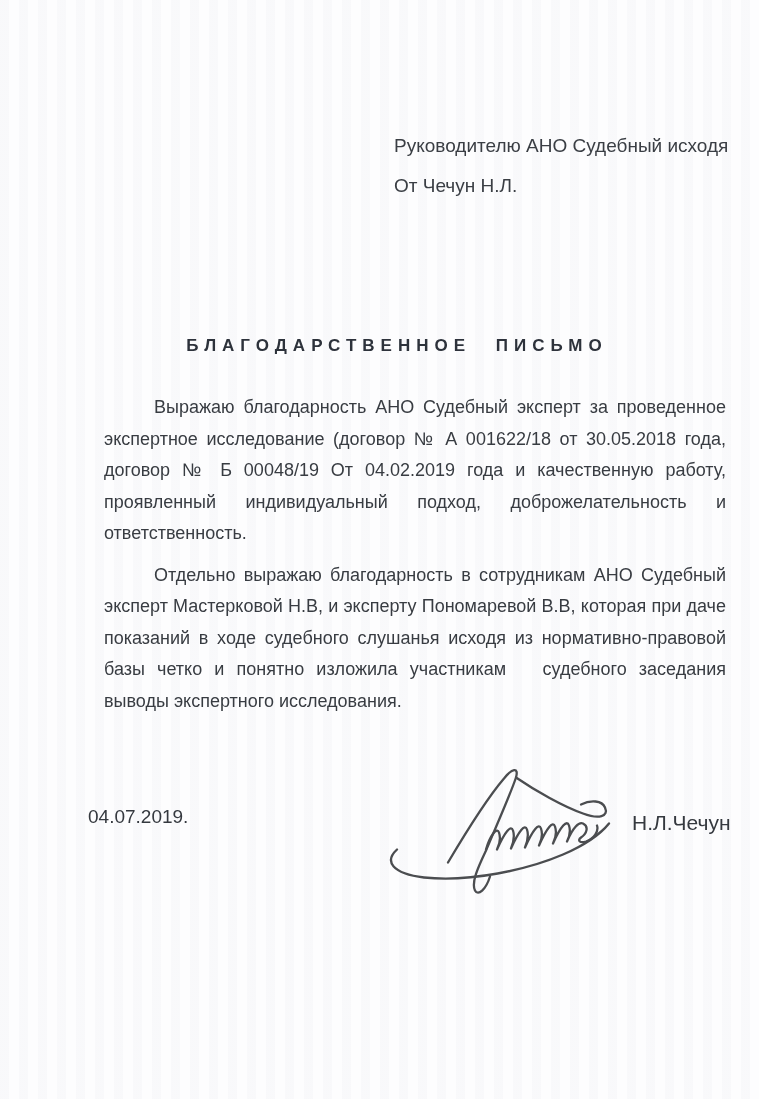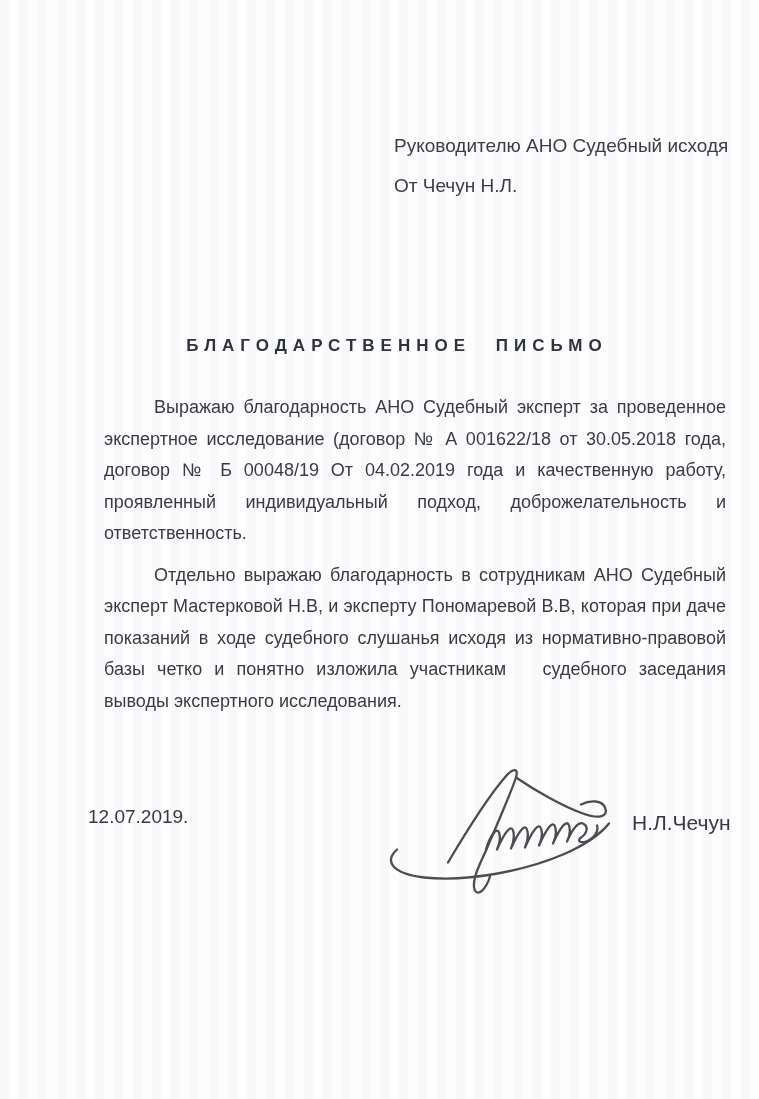--- a/index.html
+++ b/index.html
@@ -100,21 +100,21 @@
     <p>От Чечун Н.Л.</p>
   </div>
 
   <h1 class="letter-title">БЛАГОДАРСТВЕННОЕ ПИСЬМО</h1>
 
   <div class="letter-body">
     <p class="para">Выражаю благодарность АНО Судебный эксперт за проведенное экспертное исследование (договор № А 001622/18 от 30.05.2018 года, договор № Б 00048/19 От 04.02.2019 года и качественную работу, проявленный индивидуальный подход, доброжелательность и ответственность.</p>
     <p class="para">Отдельно выражаю благодарность в сотрудникам АНО Судебный эксперт Мастерковой Н.В, и эксперту Пономаревой В.В, которая при даче показаний в ходе судебного слушанья исходя из нормативно-правовой базы четко и понятно изложила участникам   судебного заседания выводы экспертного исследования.</p>
   </div>
 
-  <span class="letter-date">12.07.2019.</span>
+  <span class="letter-date">04.07.2019.</span>
 
   <svg class="signature" viewBox="0 0 252 135" aria-hidden="true">
 
     <path d="M19,84 C6,96 14,108 46,112 C92,117 150,104 185,89 C206,80 223,68 231,58"></path>
 
     <path d="M70,97 C86,70 108,34 126,13 C134,3 141,1 138,12 C132,30 118,61 108,85 C100,102 93,117 97,125 C100,131 108,124 112,111"></path>
 
     <path d="M138,12 C157,25 185,41 205,48 C221,54 231,51 227,42 C224,35 213,34 203,39"></path>
 
     <path d="M108,84 C112,70 119,61 121,67 C123,73 121,80 119,84 C127,66 133,59 135,65 C137,71 135,78 133,83 C141,65 147,58 149,64 C151,70 149,77 147,82 C155,64 161,57 163,63 C165,69 163,76 161,80 C169,62 175,55 177,61 C179,67 177,74 175,78 C183,60 189,54 191,60 C193,66 191,72 189,76 C195,62 201,56 205,58 C211,61 209,68 203,72 C199,75 202,78 208,76 C216,73 221,66 219,60"></path>

